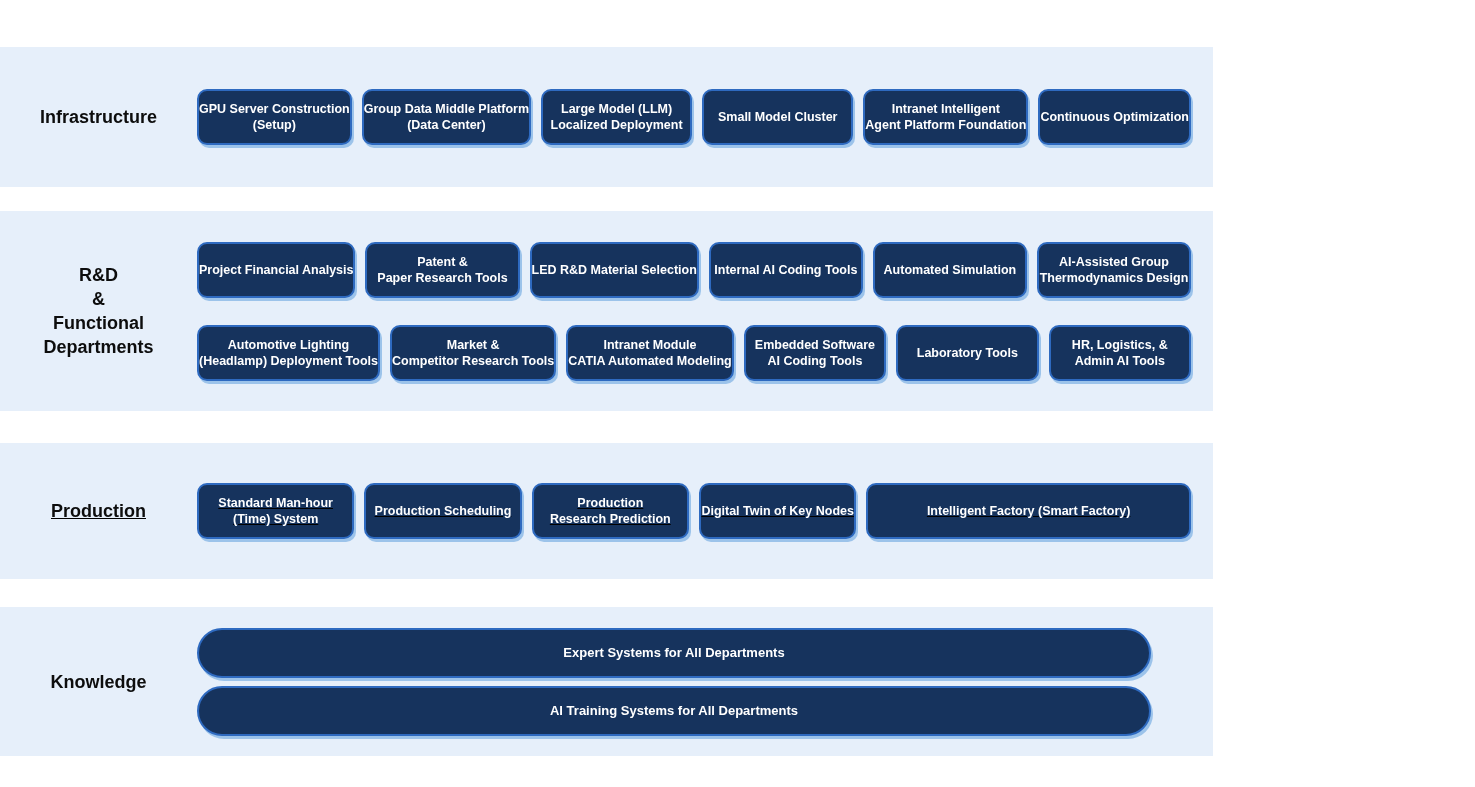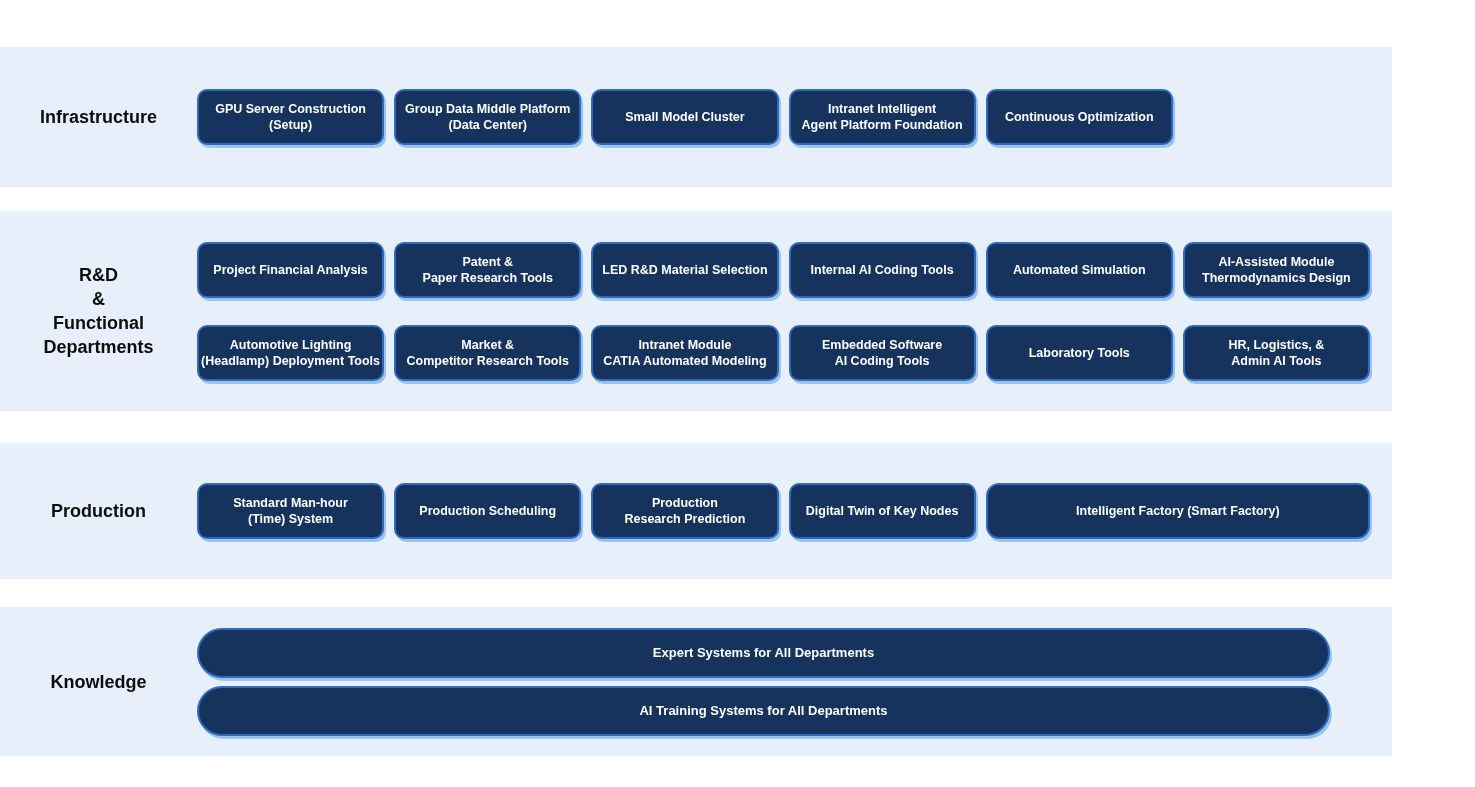--- a/index.html
+++ b/index.html
@@ -3,34 +3,34 @@
 <meta charset="utf-8">
 <style>
   html, body {
     margin: 0;
     padding: 0;
     background: #ffffff;
     font-family: "Liberation Sans", sans-serif;
   }
   .page {
     position: relative;
-    width: 1392px;
+    width: 1213px;
     height: 787px;
     background: var(--page-bg, #ffffff);
     overflow: hidden;
   }
   .band {
     display: flex;
     background: var(--band-bg, #e6effa);
     width: 100%;
     box-sizing: border-box;
   }
   .band-1 { margin-top: 47px; height: 140px; }
   .band-2 { margin-top: 24px; height: 200px; }
-  .band-3 { margin-top: 32px; height: 136px; }
+  .band-3 { margin-top: 32px; height: 136px; text-decoration: underline; }
   .band-4 { margin-top: 28px; height: 149px; }
 
   .band-label {
     flex: 0 0 197px;
     width: 197px;
     display: flex;
     flex-direction: column;
     align-items: center;
     justify-content: center;
     color: var(--label-text, #0d0d0d);
@@ -68,21 +68,21 @@
     align-items: center;
     justify-content: center;
     text-align: center;
     font-size: 12.5px;
     font-weight: 600;
     line-height: 16px;
     overflow: visible;
   }
   .box .line { display: block; white-space: nowrap; }
 
-  .span2 { grid-column: 5 / 7; border-radius: 13px; }
+  .span2 { grid-column: 5 / 7; }
 
   .pill {
     height: 50px;
     border-radius: 25px;
     font-size: 13px;
   }
 </style>
 </head>
 <body>
 
@@ -96,20 +96,24 @@
       <div class="grid6">
         <div class="box">
           <span class="line">GPU Server Construction</span>
           <span class="line">(Setup)</span>
         </div>
         <div class="box">
           <span class="line">Group Data Middle Platform</span>
           <span class="line">(Data Center)</span>
         </div>
         <div class="box">
+          <span class="line">Large Model (LLM)</span>
+          <span class="line">Localized Deployment</span>
+        </div>
+        <div class="box">
           <span class="line">Small Model Cluster</span>
         </div>
         <div class="box">
           <span class="line">Intranet Intelligent</span>
           <span class="line">Agent Platform Foundation</span>
         </div>
         <div class="box">
           <span class="line">Continuous Optimization</span>
         </div>
       </div>
@@ -135,21 +139,21 @@
         <div class="box">
           <span class="line">LED R&amp;D Material Selection</span>
         </div>
         <div class="box">
           <span class="line">Internal AI Coding Tools</span>
         </div>
         <div class="box">
           <span class="line">Automated Simulation</span>
         </div>
         <div class="box">
-          <span class="line">AI-Assisted Module</span>
+          <span class="line">AI-Assisted Group</span>
           <span class="line">Thermodynamics Design</span>
         </div>
       </div>
       <div class="grid6">
         <div class="box">
           <span class="line">Automotive Lighting</span>
           <span class="line">(Headlamp) Deployment Tools</span>
         </div>
         <div class="box">
           <span class="line">Market &amp;</span>

